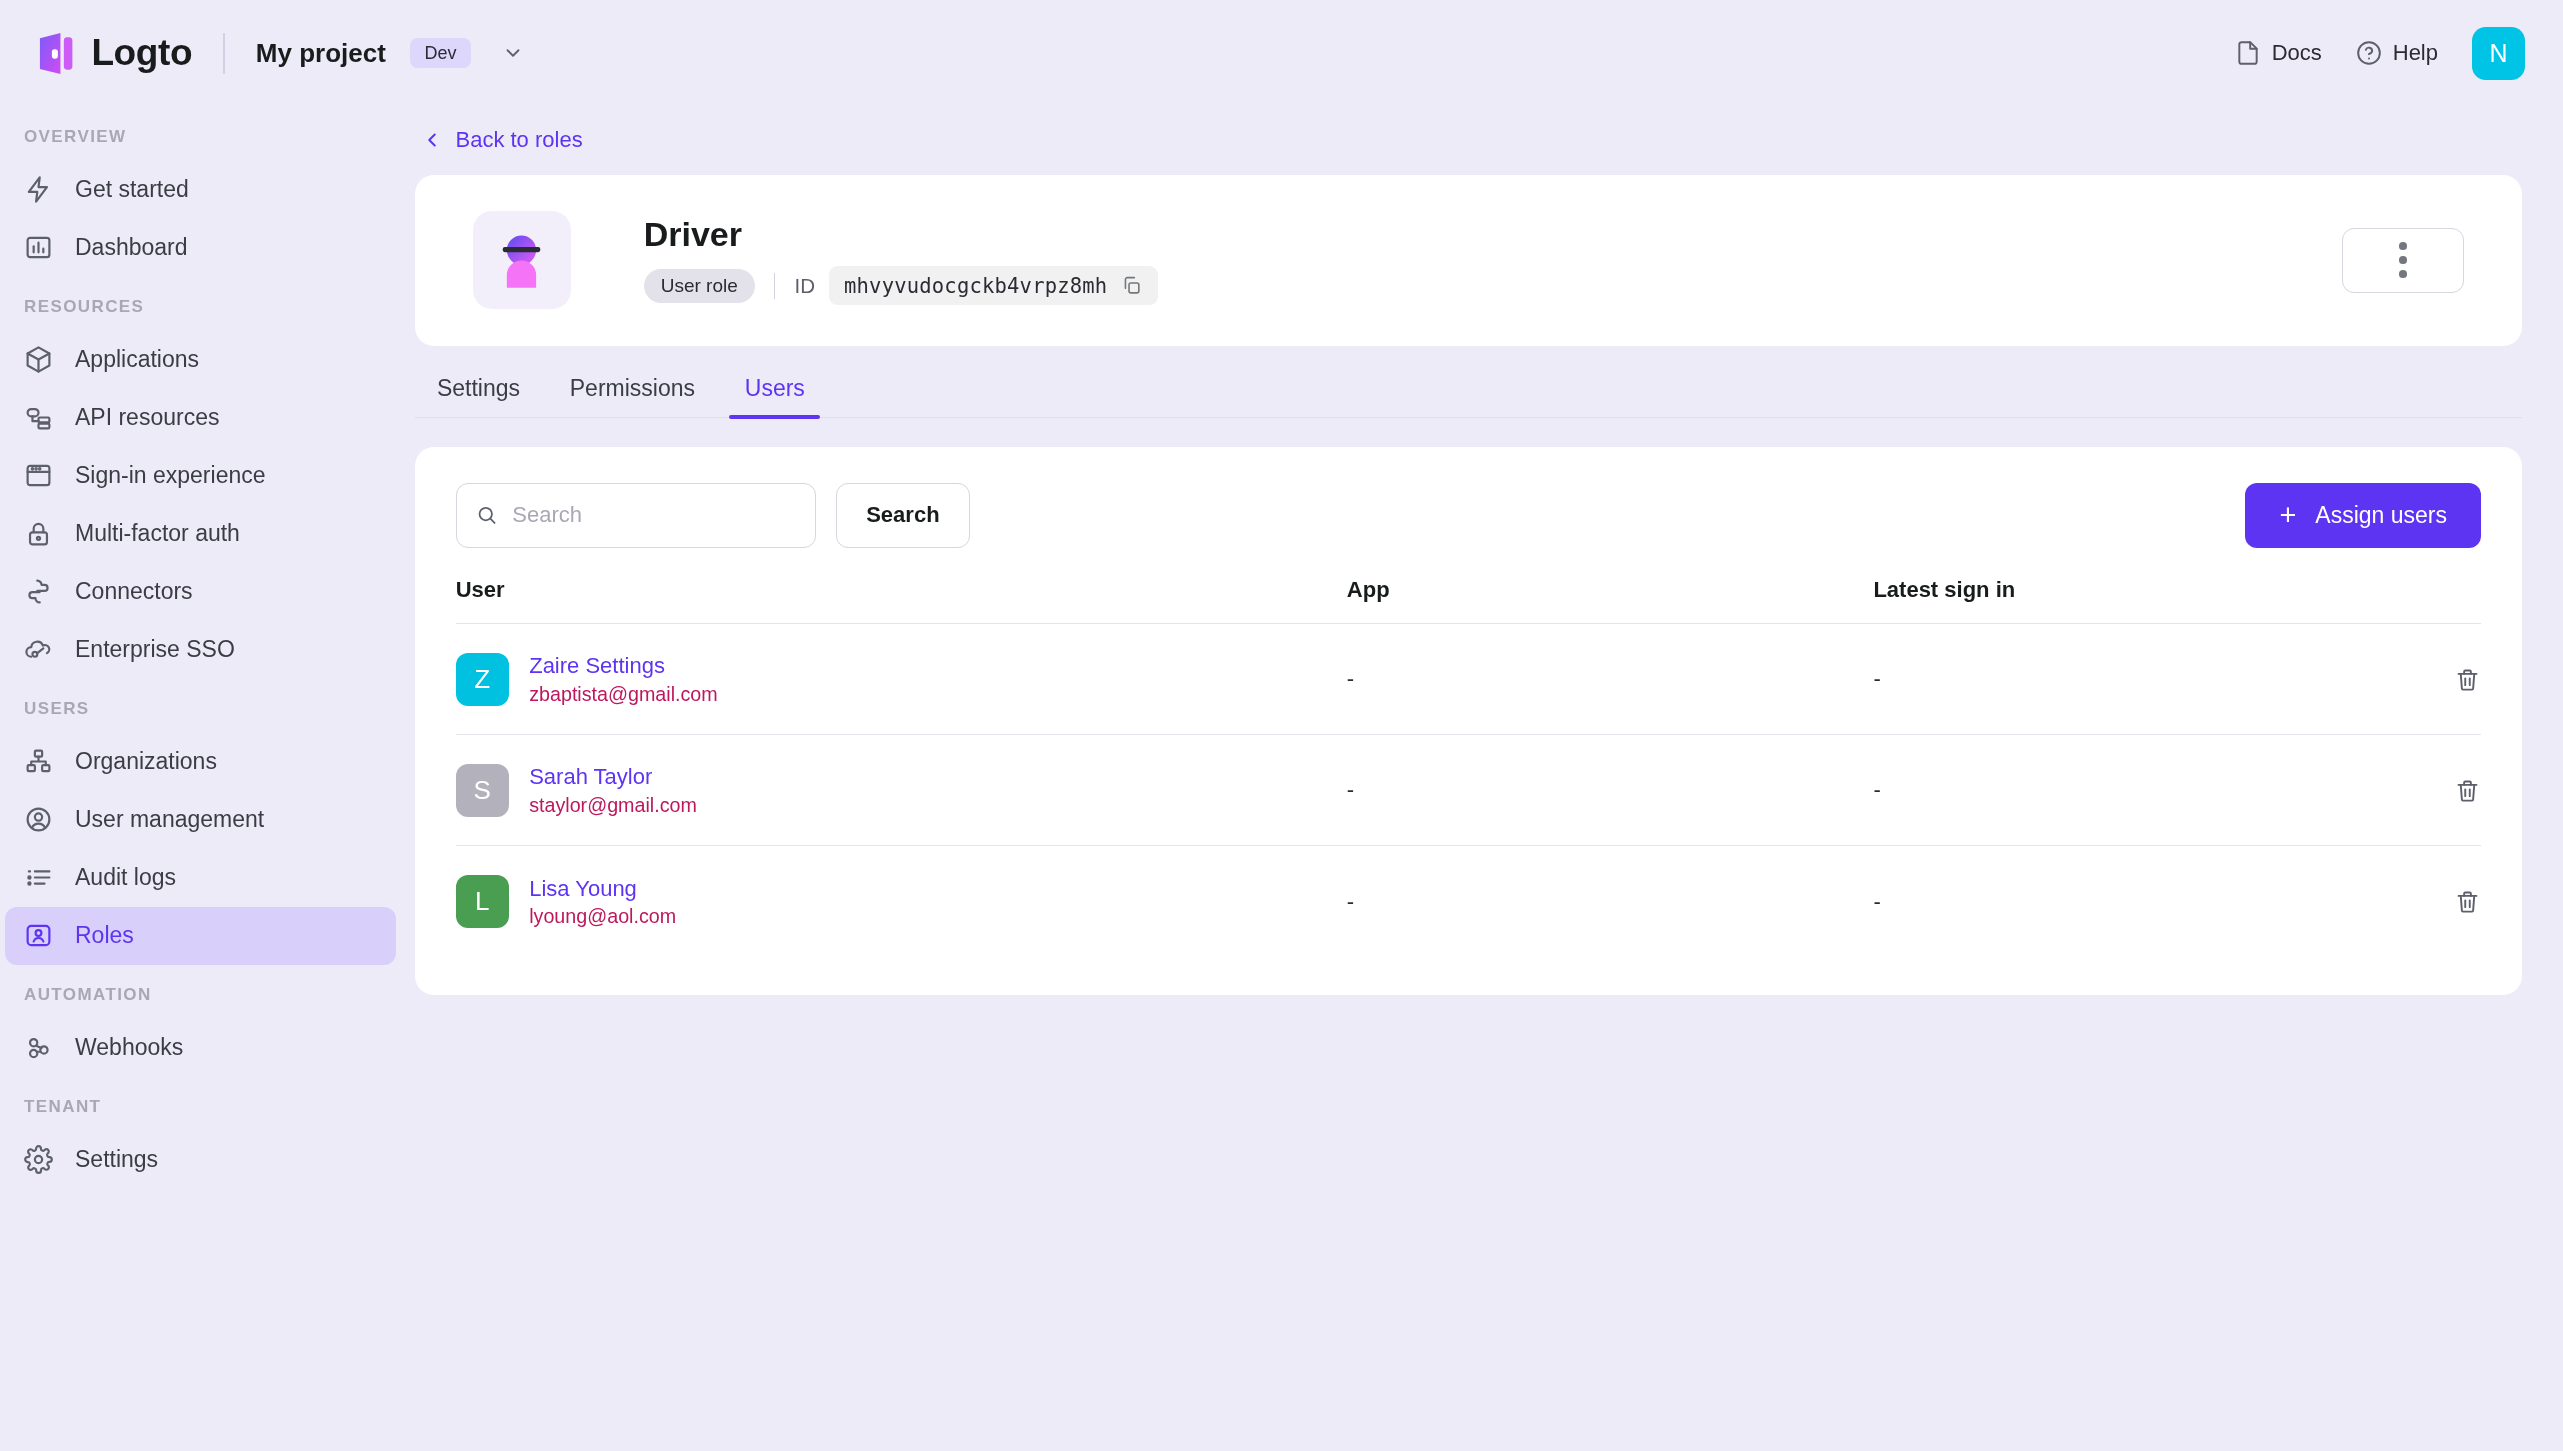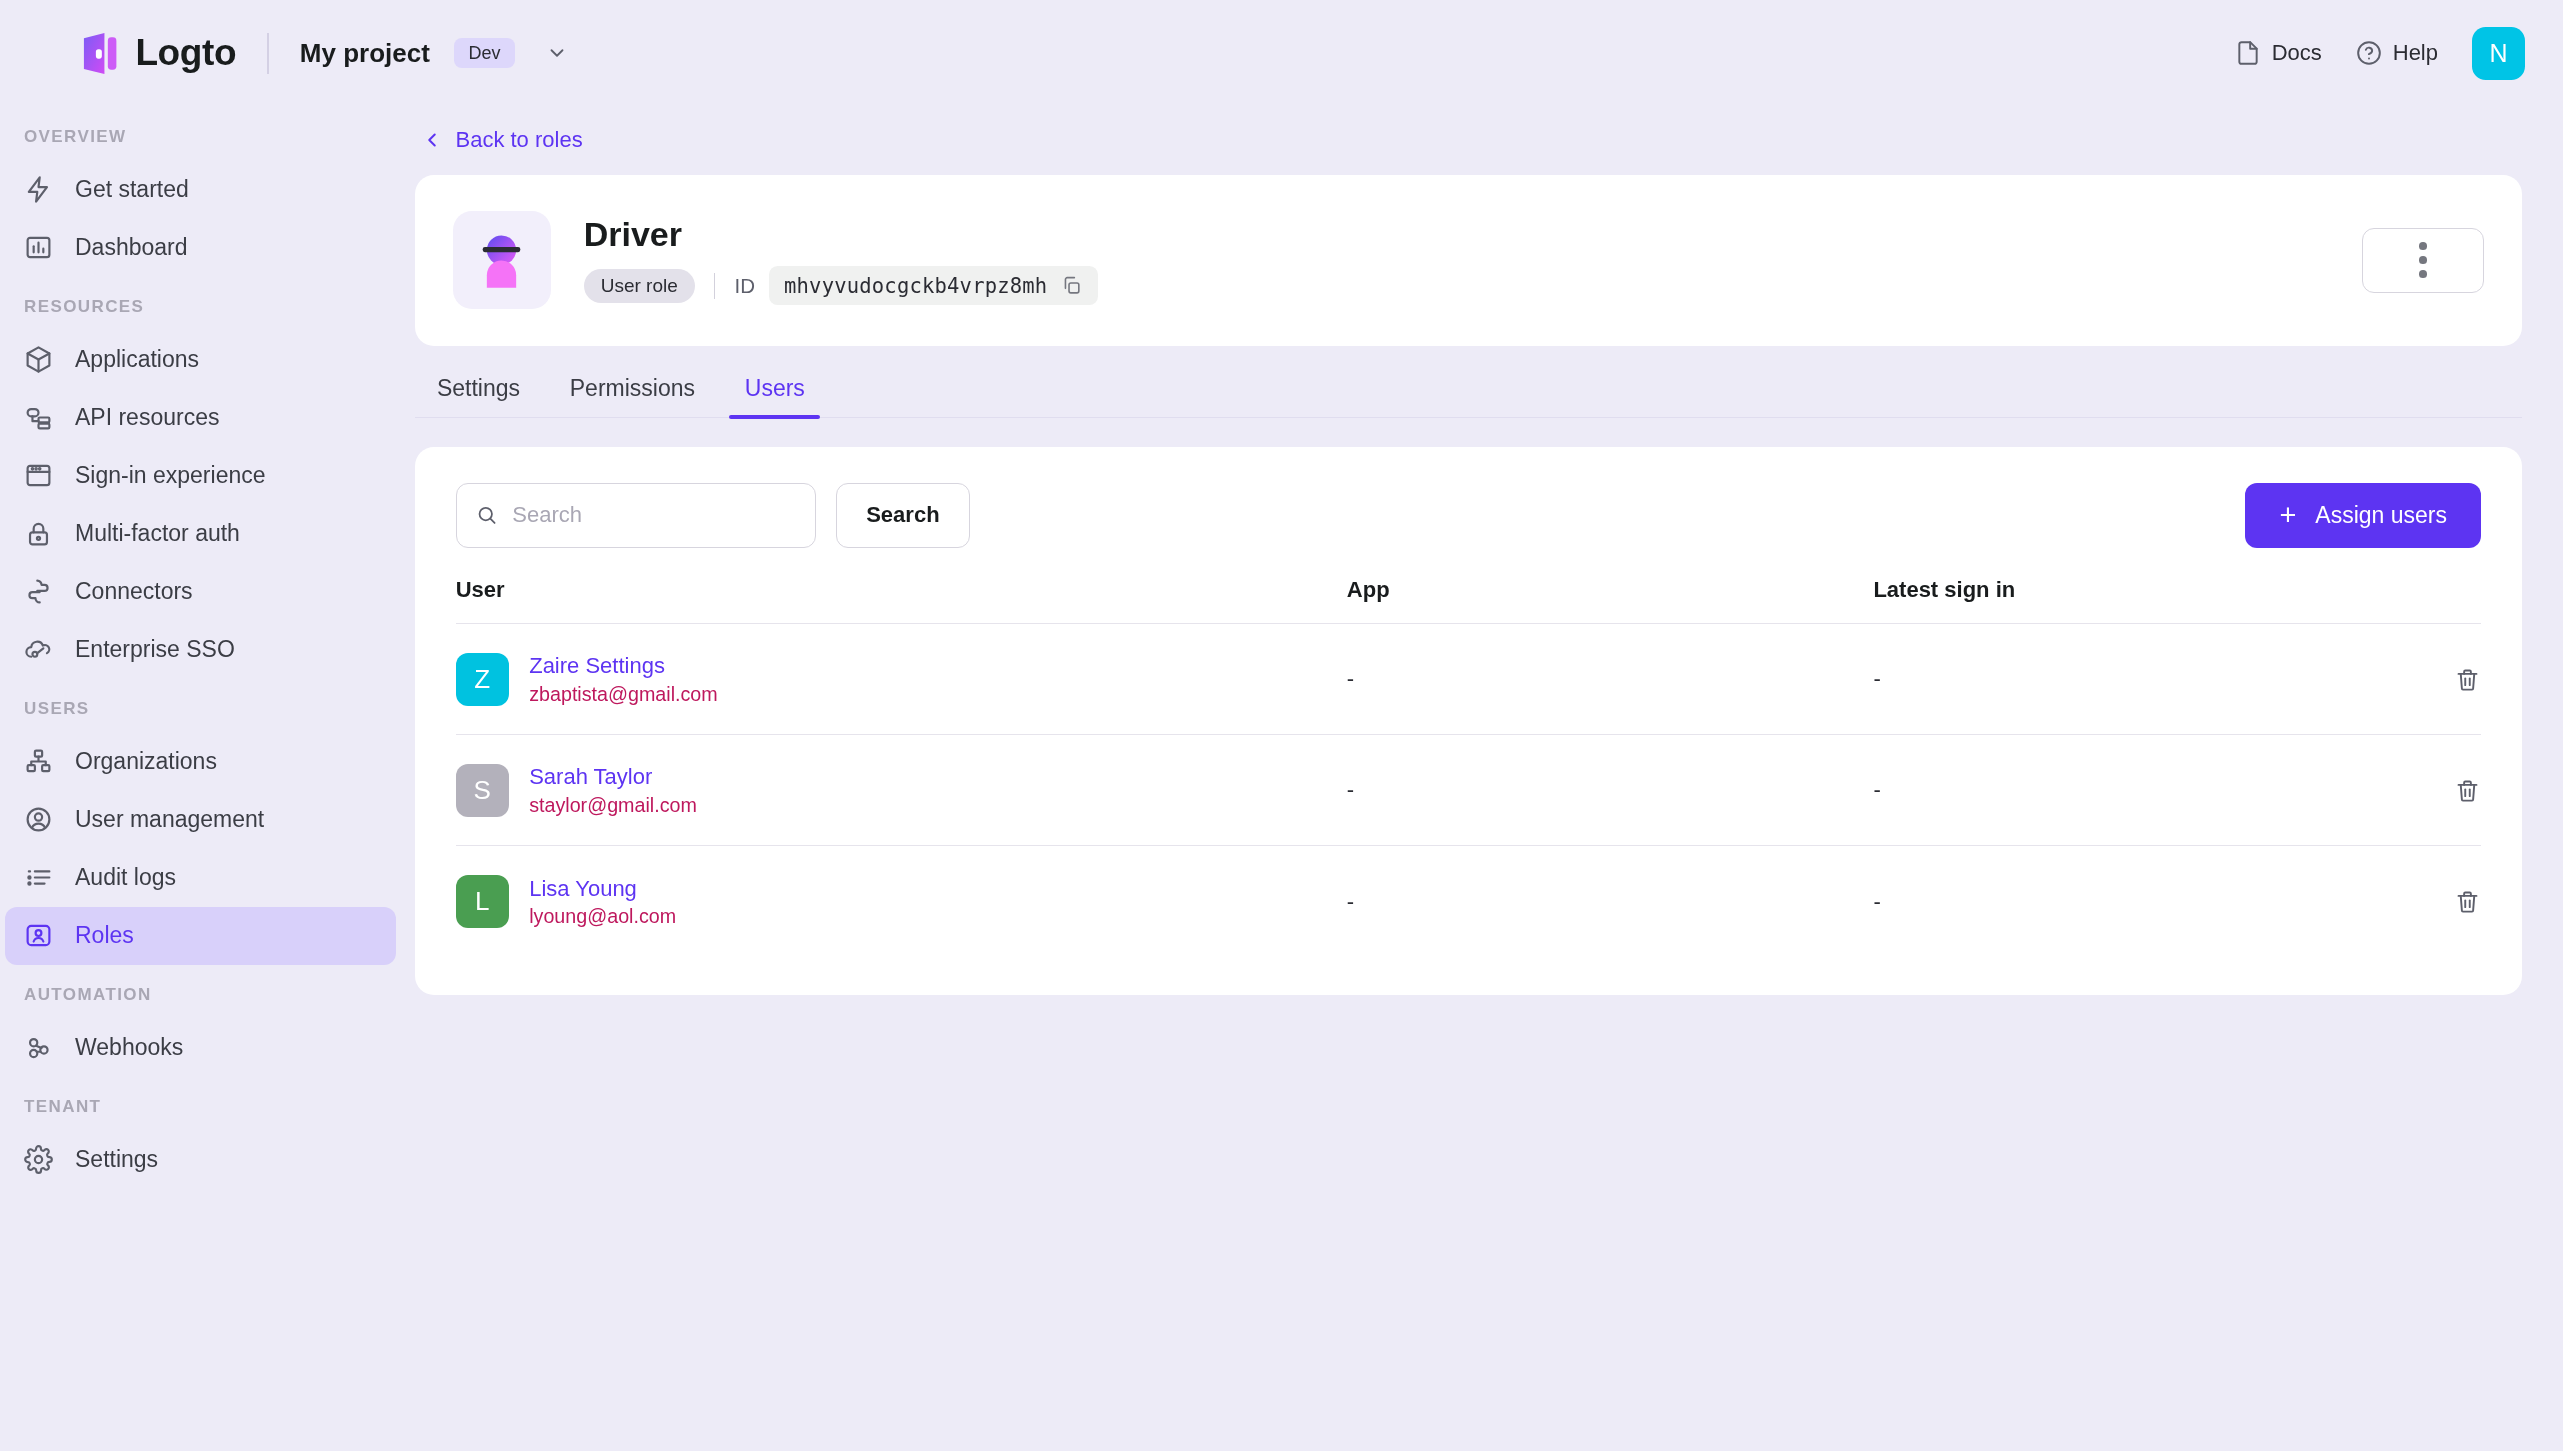--- a/index.html
+++ b/index.html
@@ -9,21 +9,20 @@
     font-family: "Liberation Sans", sans-serif;
     overflow: hidden;
   }
 
   
   .topbar {
     height: 106px;
     display: flex; align-items: center;
     padding: 0 38px 0 38px;
     background: #edebf7;
-    margin-left: 44px;
   }
   .brand { display: flex; align-items: center; gap: 15.4px; }
   .logo-mark { width: 38px; height: 41px; display: block; }
   .logo-word { font-size: 37px; font-weight: 700; color: #191c1d; letter-spacing: -0.4px; }
   .vdiv { width: 1.7px; height: 41px; background: #d4d0e4; margin: 0 31px; }
   .proj { display: flex; align-items: center; gap: 24px; cursor: pointer; }
   .proj-name { font-size: 26px; font-weight: 700; color: #191c1d; }
   .badge-dev {
     background: #ddd7fb; color: #2b2c33;
     font-size: 18px; padding: 4.3px 14.6px; border-radius: 7.7px;
@@ -66,21 +65,21 @@
     padding: 20.5px 0 22px 6.8px; cursor: pointer;
   }
   .back-row span { color: #5d34f2; font-size: 22px; }
 
   .card {
     background: #fff; border-radius: 19px;
   }
 
   .role-card {
     display: flex; align-items: center;
-    padding: 33px 38px; height: 171px;
+    padding: 33px 58px; height: 171px; gap: 40px;
   }
   .role-avatar {
     width: 98px; height: 98px; border-radius: 19px;
     background: #f2effb; flex: 0 0 98px;
     display: flex; align-items: center; justify-content: center;
   }
   .role-meta { margin-left: 33px; }
   .role-title { font-size: 34px; font-weight: 700; color: #191c1d; line-height: 1.15; }
   .role-sub { display: flex; align-items: center; gap: 0; margin-top: 12px; }
   .badge-role {

